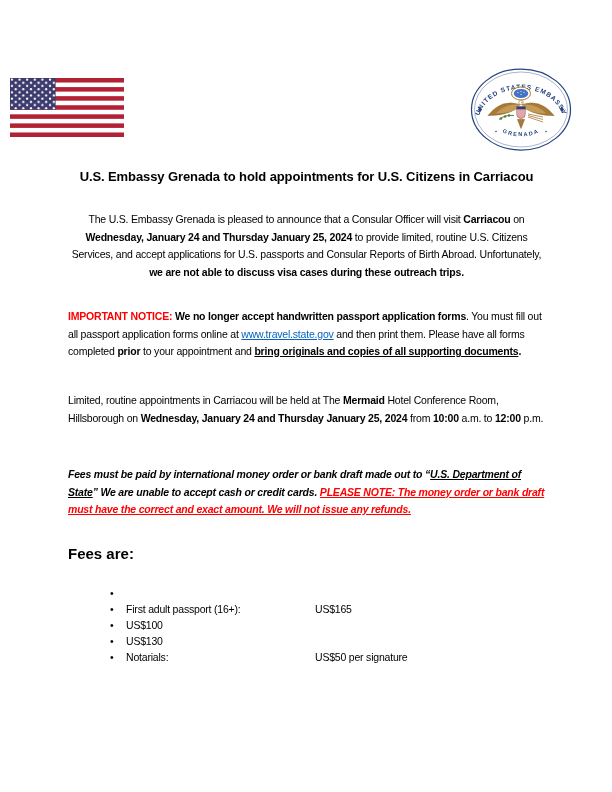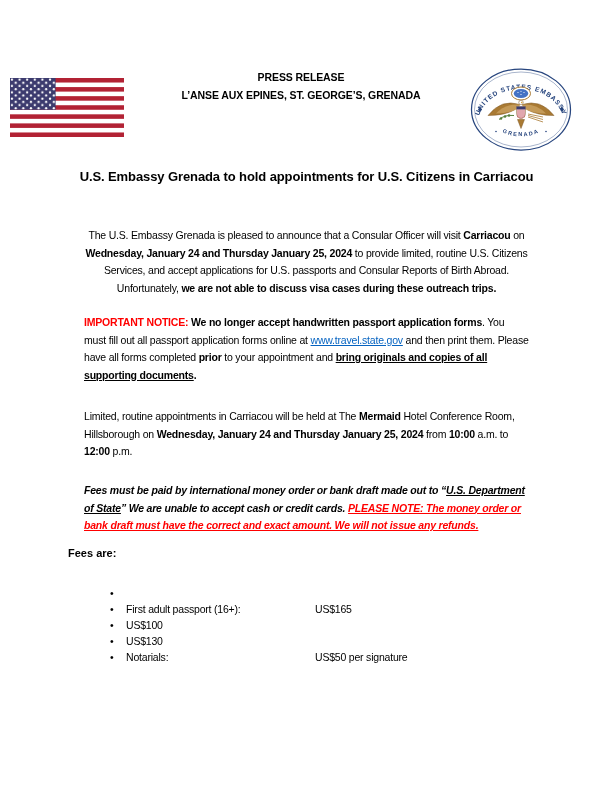--- a/index.html
+++ b/index.html
@@ -27,30 +27,30 @@
     position:absolute;top:69px;left:130px;right:140px;
     text-align:center;font-weight:bold;font-size:10.5px;line-height:17.5px;
     letter-spacing:-0.1px;
   }
   .doc-title{
     position:absolute;top:168px;left:68px;right:67px;
     text-align:center;font-weight:bold;font-size:13px;line-height:17.5px;
     letter-spacing:-0.1px;
   }
   .para{
-    position:absolute;left:68px;right:67px;margin:16px;
+    position:absolute;left:68px;right:67px;margin:0;
     font-size:10.5px;line-height:17.5px;letter-spacing:-0.2px;
   }
   #p1{top:211px;text-align:center;}
-  #p2{top:298px;}
+  #p2{top:308px;}
   #p3{top:392px;}
   #p4{top:466px;font-style:italic;}
   .fees-heading{
     position:absolute;top:545px;left:68px;
-    font-weight:bold;font-size:11px;line-height:17.5px;
+    font-weight:bold;font-size:15px;line-height:17.5px;
   }
   .fee-list{
     position:absolute;top:585px;left:68px;right:60px;
     margin:0;padding:0;list-style:none;
     font-size:10.5px;line-height:16px;letter-spacing:-0.2px;
   }
   .fee-row{display:flex;padding-left:42px;}
   .bullet{width:16px;flex:0 0 16px;}
   .fee-label{width:189px;flex:0 0 189px;}
   .fee-amount{flex:1;}
@@ -129,24 +129,20 @@
 
         <polygon points="95,104 109,104 102,122" fill="#A97A33" stroke="#7C5520" stroke-width="1"></polygon>
 
         <path d="M 93,78 h 18 v 13 q 0,9 -9,11 q -9,-2 -9,-11 Z" fill="#ffffff" stroke="#7C5520" stroke-width="1"></path>
         <path d="M 93,78 h 18 v 6 h -18 Z" fill="#3C3B6E"></path>
         <path d="M 96,84 v 16 M 100,84 v 18 M 104,84 v 18 M 108,84 v 16" stroke="#B22234" stroke-width="1.6"></path>
       </g>
     </svg>
   </div>
 
-  <div class="header">
-    <div>PRESS RELEASE</div>
-    <div>L’ANSE AUX EPINES, ST. GEORGE’S, GRENADA</div>
-  </div>
 
   <div class="doc-title">U.S. Embassy Grenada to hold appointments for U.S. Citizens in Carriacou</div>
 
   <p class="para" id="p1"><span>The U.S. Embassy Grenada is pleased to announce that a Consular Officer will visit </span><span class="b">Carriacou</span><span> on </span><span class="b">Wednesday, January 24 and Thursday January 25, 2024</span><span> to provide limited, routine U.S. Citizens Services, and accept applications for U.S. passports and Consular Reports of Birth Abroad.  Unfortunately, </span><span class="b">we are not able to discuss visa cases during these outreach trips.</span></p>
 
   <p class="para" id="p2"><span class="b red">IMPORTANT NOTICE:</span><span class="b">  We no longer accept handwritten passport application forms</span><span>.  You must fill out all passport application forms online at </span><a class="link">www.travel.state.gov</a><span> and then print them.  Please have all forms completed </span><span class="b">prior</span><span> to your appointment and </span><span class="b u">bring originals and copies of all supporting documents</span><span class="b">.</span></p>
 
   <p class="para" id="p3"><span>Limited, routine appointments in Carriacou will be held at The </span><span class="b">Mermaid</span><span> Hotel Conference Room, Hillsborough on </span><span class="b">Wednesday, January 24 and Thursday January 25, 2024</span><span> from </span><span class="b">10:00</span><span> a.m. to </span><span class="b">12:00</span><span> p.m.</span></p>
 
   <p class="para" id="p4"><span class="b">Fees must be paid by international money order or bank draft made out to “</span><span class="b u">U.S. Department of State</span><span class="b">” We are unable to accept cash or credit cards.  </span><span class="b red u">PLEASE NOTE: The money order or bank draft must have the correct and exact amount.  We will not issue any refunds.</span></p>

